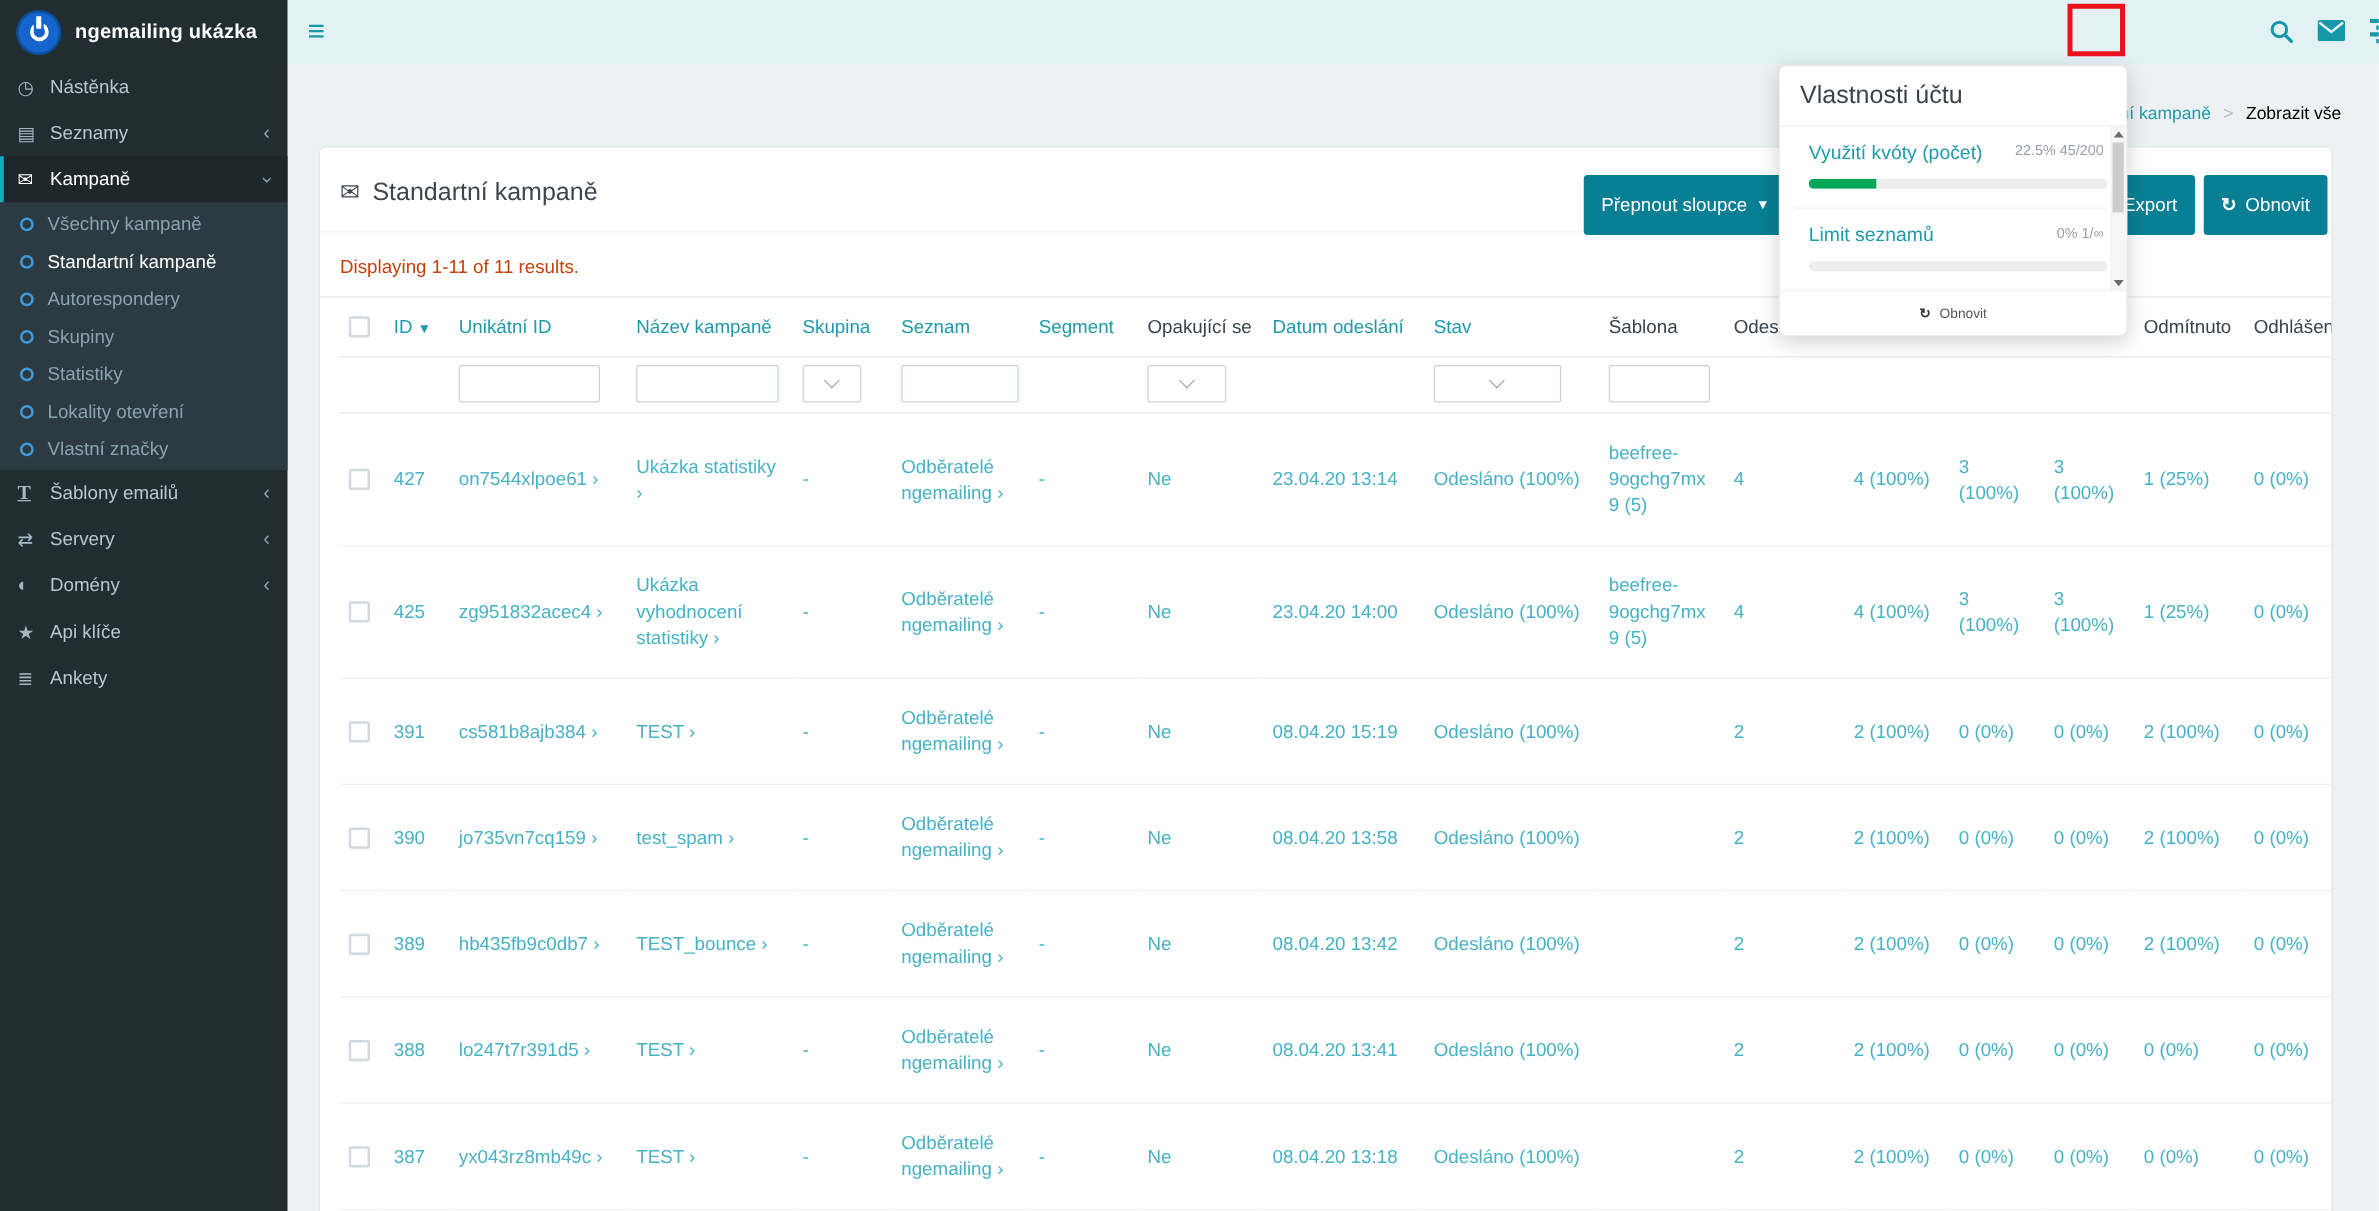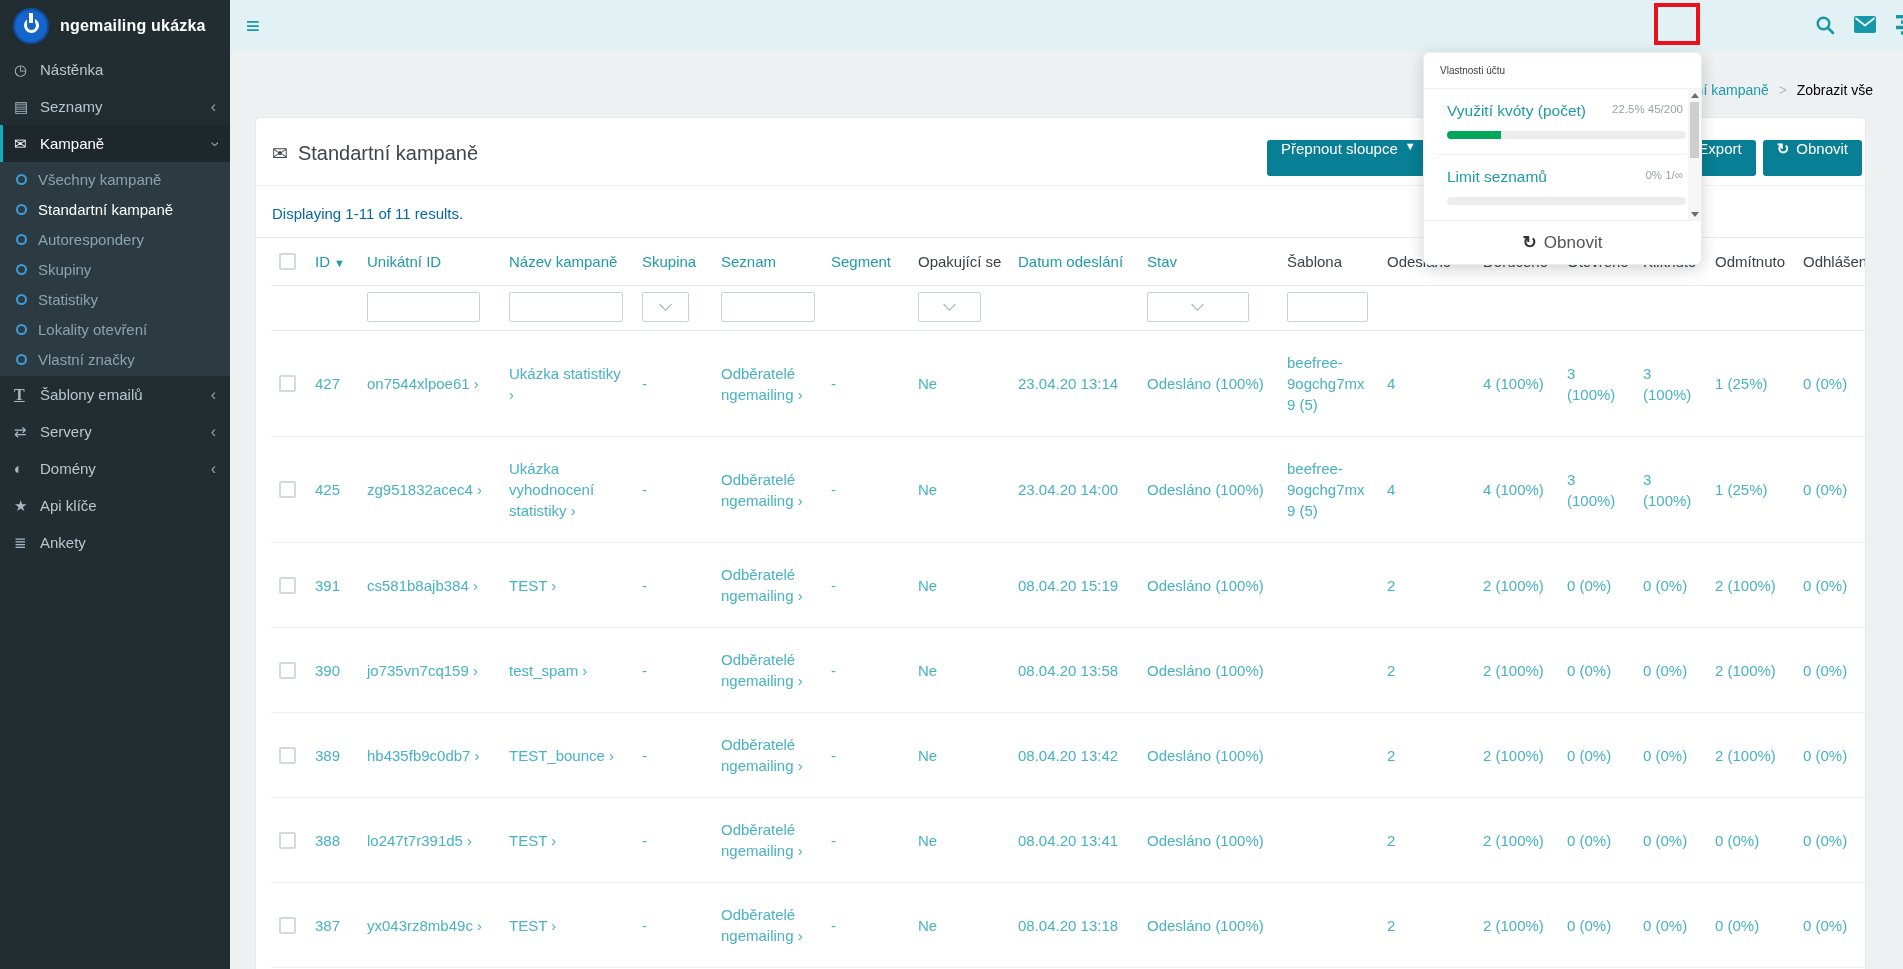--- a/index.html
+++ b/index.html
@@ -40,26 +40,26 @@
   .breadcrumb .bc-link { color:#1f9aaa; cursor:pointer; }
   .breadcrumb .bc-sep { color:#b4bcc1; margin:0 6px; }
   .breadcrumb .bc-current { color:#000000; }
 
   
   .card { position:absolute; left:255px; top:117px; width:1611px; height:860px; background:#fff;
     border:1px solid #e4e9eb; border-radius:5px; overflow:hidden; z-index:20; }
   .card-head { position:relative; height:68px; border-bottom:1px solid #eef1f2; }
   .card-title { position:absolute; left:16px; top:24px; font-size:20px; color:#3d464d; display:flex; gap:10px; align-items:center; }
   .card-title .env { font-size:19px; color:#3d464d; }
-  .btn { background:#087f94; color:#fff; height:36px; border:none; border-radius:3px; font-size:15px;
-    padding:0 14px; display:flex; gap:7px; cursor:pointer; font-family:inherit; }
+  .btn { background:#087f94; color:#fff; height:48px; border:none; border-radius:3px; font-size:15px;
+    padding:0 14px; display:flex; align-items:center; gap:7px; cursor:pointer; font-family:inherit; }
   .btn .caret { font-size:11px; }
   .btn-toggle { position:absolute; left:1011px; top:22px; }
   .btn-right-group { position:absolute; right:3px; top:22px; display:flex; gap:7px; }
-  .summary { padding:19px 16px 15px; color:#0369a1; font-size:15px; border-bottom:1px solid #e8ecee; }
+  .summary { padding:19px 16px 15px; color:#c2410c; font-size:15px; border-bottom:1px solid #e8ecee; }
 
   
   .table-wrap { overflow:hidden; width:1596px; margin-left:15px; }
   table { table-layout:fixed; border-collapse:collapse; width:1614px; }
   th { color:#1f9aaa; font-weight:400; font-size:15px; text-align:left; padding:15px 8px; white-space:nowrap; overflow:hidden; }
   th.plain { color:#37424a; }
   thead tr.hdr { border-bottom:1px solid #e8ecee; }
   tr.filters td { padding:6px 8px 8px; border-bottom:1px solid #e8ecee; }
   .f-input { height:30px; border:1px solid #c9d2d6; border-radius:2px; background:#fff; font:14px "Liberation Sans",sans-serif; padding:0 6px; }
   .selbox { height:30px; border:1px solid #c9d2d6; border-radius:2px; background:#fff; position:relative; }
@@ -67,36 +67,36 @@
     border-right:1.5px solid #98a6ad; border-bottom:1.5px solid #98a6ad; transform:rotate(45deg); }
   tbody td { padding:21px 8px; border-bottom:1px solid #edf1f2; color:#48b2c5; font-size:15px;
     line-height:21px; vertical-align:middle; word-wrap:break-word; }
   .cell-link { color:#48b2c5; cursor:pointer; }
   .cb { width:17px; height:17px; border:2px solid #d3d9dc; border-radius:2px; background:#fff; cursor:pointer; }
   .sort-caret { font-size:11px; color:#1f9aaa; margin-left:4px; }
 
   
   .account-panel { position:absolute; left:1423px; top:52px; width:279px; z-index:100; background:#fff;
     border-radius:6px; border:1px solid #ececec; box-shadow:0 4px 16px rgba(0,0,0,.18); }
-  .ap-head { padding:12px 16px; font-size:10px; color:#3c4348; border-bottom:1px solid #f1f1f1; }
+  .ap-head { padding:12px 16px; font-size:20px; color:#3c4348; border-bottom:1px solid #f1f1f1; }
   .ap-body { position:relative; padding-right:16px; }
   .ap-item { padding:13px 2px 15px 11px;margin-left:12px; }
   .ap-item + .ap-item { border-top:1px solid #f1f1f1; }
   .ap-row { display:flex; justify-content:space-between; align-items:flex-start; }
   .ap-label { color:#1f9aaa; font-size:15.5px; }
   .ap-val { color:#9aa0a6; font-size:11.5px; margin-top:1px; white-space:nowrap; }
   .ap-track { margin-top:11px; height:8px; background:#ededed; border-radius:4px; overflow:hidden; width:239px; }
   .ap-fill { height:100%; }
   .ap-scrollbar { position:absolute; right:0; top:0; bottom:0; width:13px; background:#f6f6f6; }
   .ap-arrow { position:absolute; left:0; width:13px; height:12px; display:flex; align-items:center; justify-content:center; cursor:pointer; }
   .ap-arrow.up { top:0; } .ap-arrow.down { bottom:0; }
   .tri-up { width:0; height:0; border-left:4px solid transparent; border-right:4px solid transparent; border-bottom:5px solid #6c6c6c; }
   .tri-down { width:0; height:0; border-left:4px solid transparent; border-right:4px solid transparent; border-top:5px solid #6c6c6c; }
   .ap-thumb { position:absolute; left:2px; top:13px; width:9px; height:56px; background:#cdcdcd; cursor:pointer; }
-  .ap-foot { border-top:1px solid #f1f1f1; text-align:center; padding:11px 10px; font-size:17px; color:#555; cursor:pointer; }
+  .ap-foot { border-top:1px solid #f1f1f1; text-align:center; padding:11px 10px; font-size:11px; color:#555; cursor:pointer; }
   .ap-foot .ref-ic { color:#333; font-weight:bold; margin-right:7px; }
 </style>
 </head>
 <body>
 
 <aside class="sidebar">
   <div class="brand">
     <span class="logo-circle">
         <span class="pwr"></span>
       </span>

